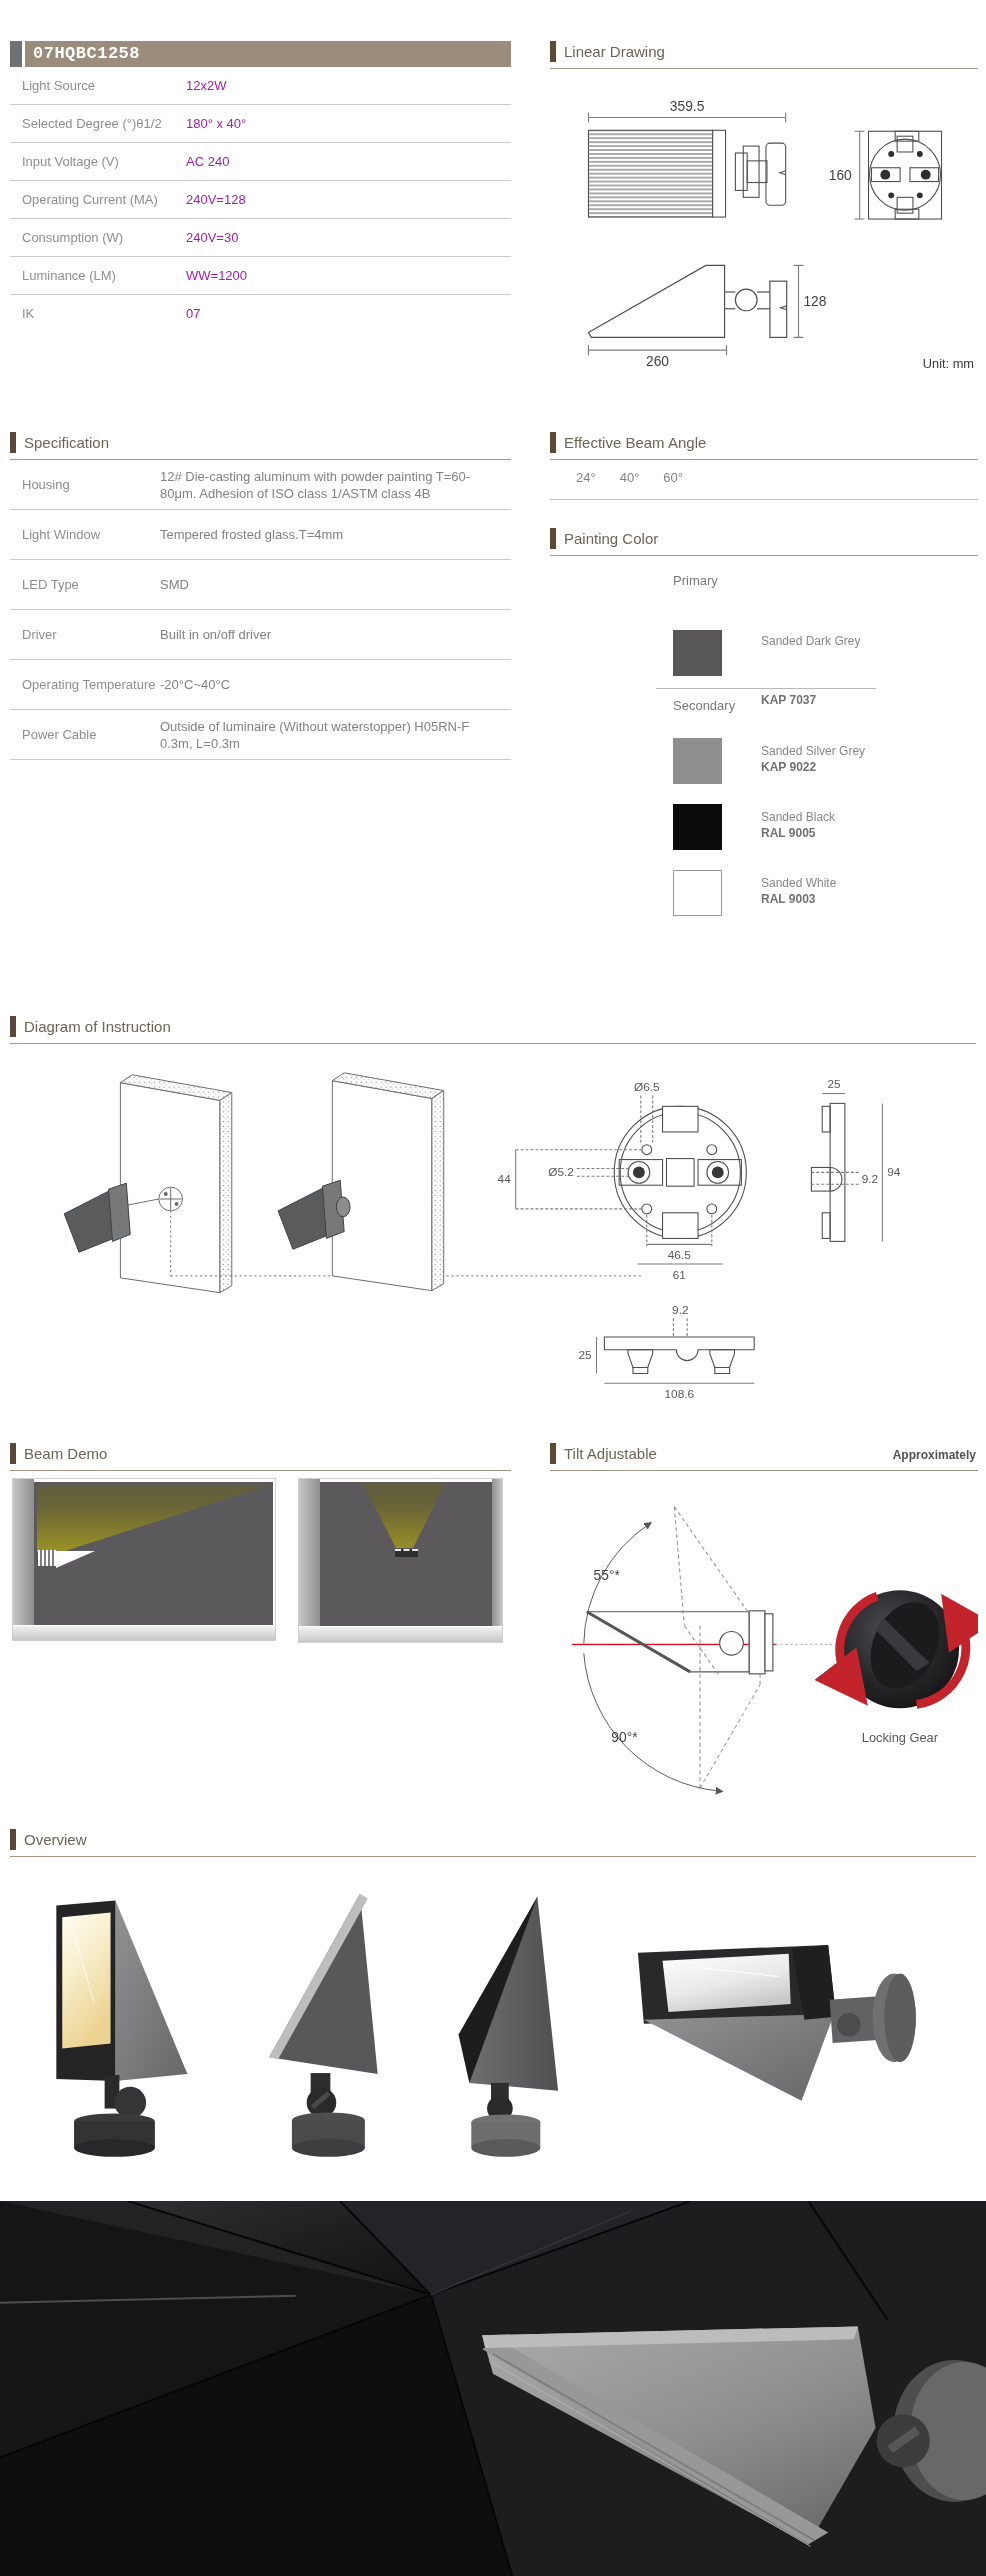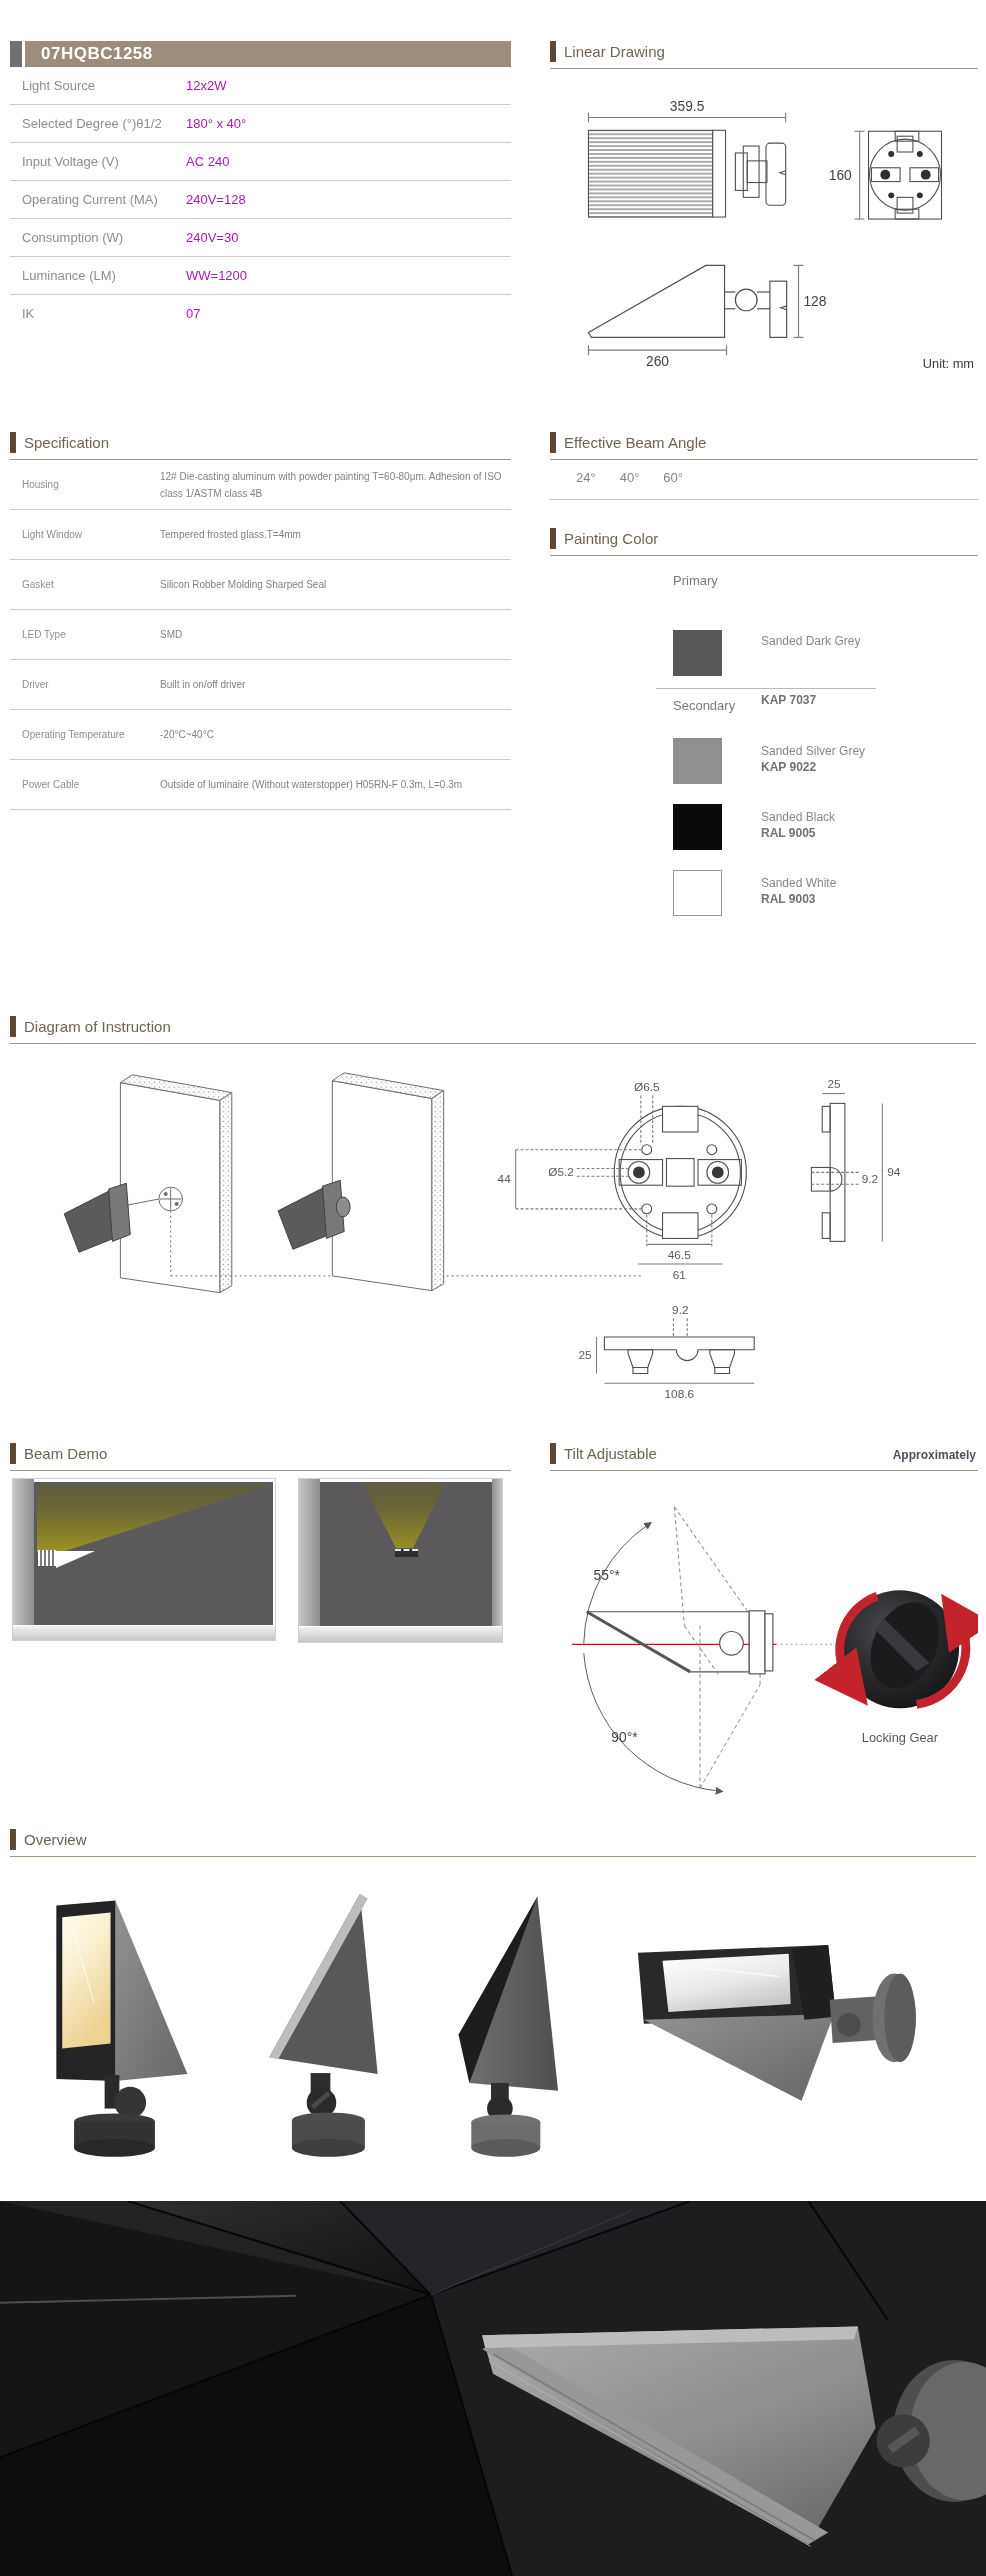--- a/index.html
+++ b/index.html
@@ -9,29 +9,29 @@
   
   .sec-head{position:relative;display:flex;align-items:center;gap:8px;
             border-bottom:1px solid #a79581;padding-bottom:6px;}
   .sec-head .hbar{width:6px;height:21px;background:#5c4834;flex:none;}
   .sec-head .ht{font-size:15px;color:#6f6355;line-height:21px;}
   .sec-head .hnote{position:absolute;right:2px;bottom:8px;font-size:12px;color:#4f5154;font-weight:bold;}
   
   .tbl-head{display:flex;height:26px;}
   .tbl-head .edge{width:12px;background:#707174;margin-right:3px;}
   .tbl-head .bar{flex:1;background:#9b8c7b;color:#fff;font-weight:bold;font-size:17px;
-                 line-height:26px;padding-left:16px;letter-spacing:0.5px;}
+                 line-height:26px;padding-left:8px;letter-spacing:0.5px;font-family:Liberation Mono, monospace;}
   .trow{display:flex;align-items:center;border-bottom:1px solid #cbcbcb;
         min-height:37px;padding-left:12px;font-size:13px;}
   .trow.last{border-bottom:none;}
   .trow .lbl{width:164px;flex:none;color:#8c8e90;}
   .trow .val{flex:1;color:#a21caf;}
   
   .srow{display:flex;align-items:center;border-bottom:1px solid #cbcbcb;
-        min-height:39px;padding:5px 0 5px 12px;font-size:10px;line-height:17px;}
+        min-height:39px;padding:5px 0 5px 12px;font-size:13px;line-height:17px;}
   .srow .lbl{width:138px;flex:none;color:#8c8e90;}
   .srow .val{flex:1;color:#808285;padding-right:6px;}
   
   .angles{display:flex;gap:24px;padding:10px 0 14px 26px;font-size:13px;color:#808285;
           border-bottom:1px solid #c5c5c5;}
   
   .pc-label{position:absolute;font-size:13px;color:#77797c;}
   .swatch{position:absolute;width:49px;height:46px;}
   .swatch.bordered{border:1px solid #9a9a9a;box-sizing:border-box;}
   .sw-name{position:absolute;font-size:12px;color:#85878a;white-space:nowrap;}
@@ -175,24 +175,20 @@
       <div class="hbar"></div>
       <div class="ht">Specification</div>
     </div>
     <div class="srow">
       <div class="lbl">Housing</div>
       <div class="val">12# Die-casting aluminum with powder painting T=60-80μm. Adhesion of ISO class 1/ASTM class 4B</div>
     </div>
     <div class="srow">
       <div class="lbl">Light Window</div>
       <div class="val">Tempered frosted glass.T=4mm</div>
-    </div>
-    <div class="srow">
-      <div class="lbl">Gasket</div>
-      <div class="val">Silicon Robber Molding Sharped Seal</div>
     </div>
     <div class="srow">
       <div class="lbl">LED Type</div>
       <div class="val">SMD</div>
     </div>
     <div class="srow">
       <div class="lbl">Driver</div>
       <div class="val">Built in on/off driver</div>
     </div>
     <div class="srow">

